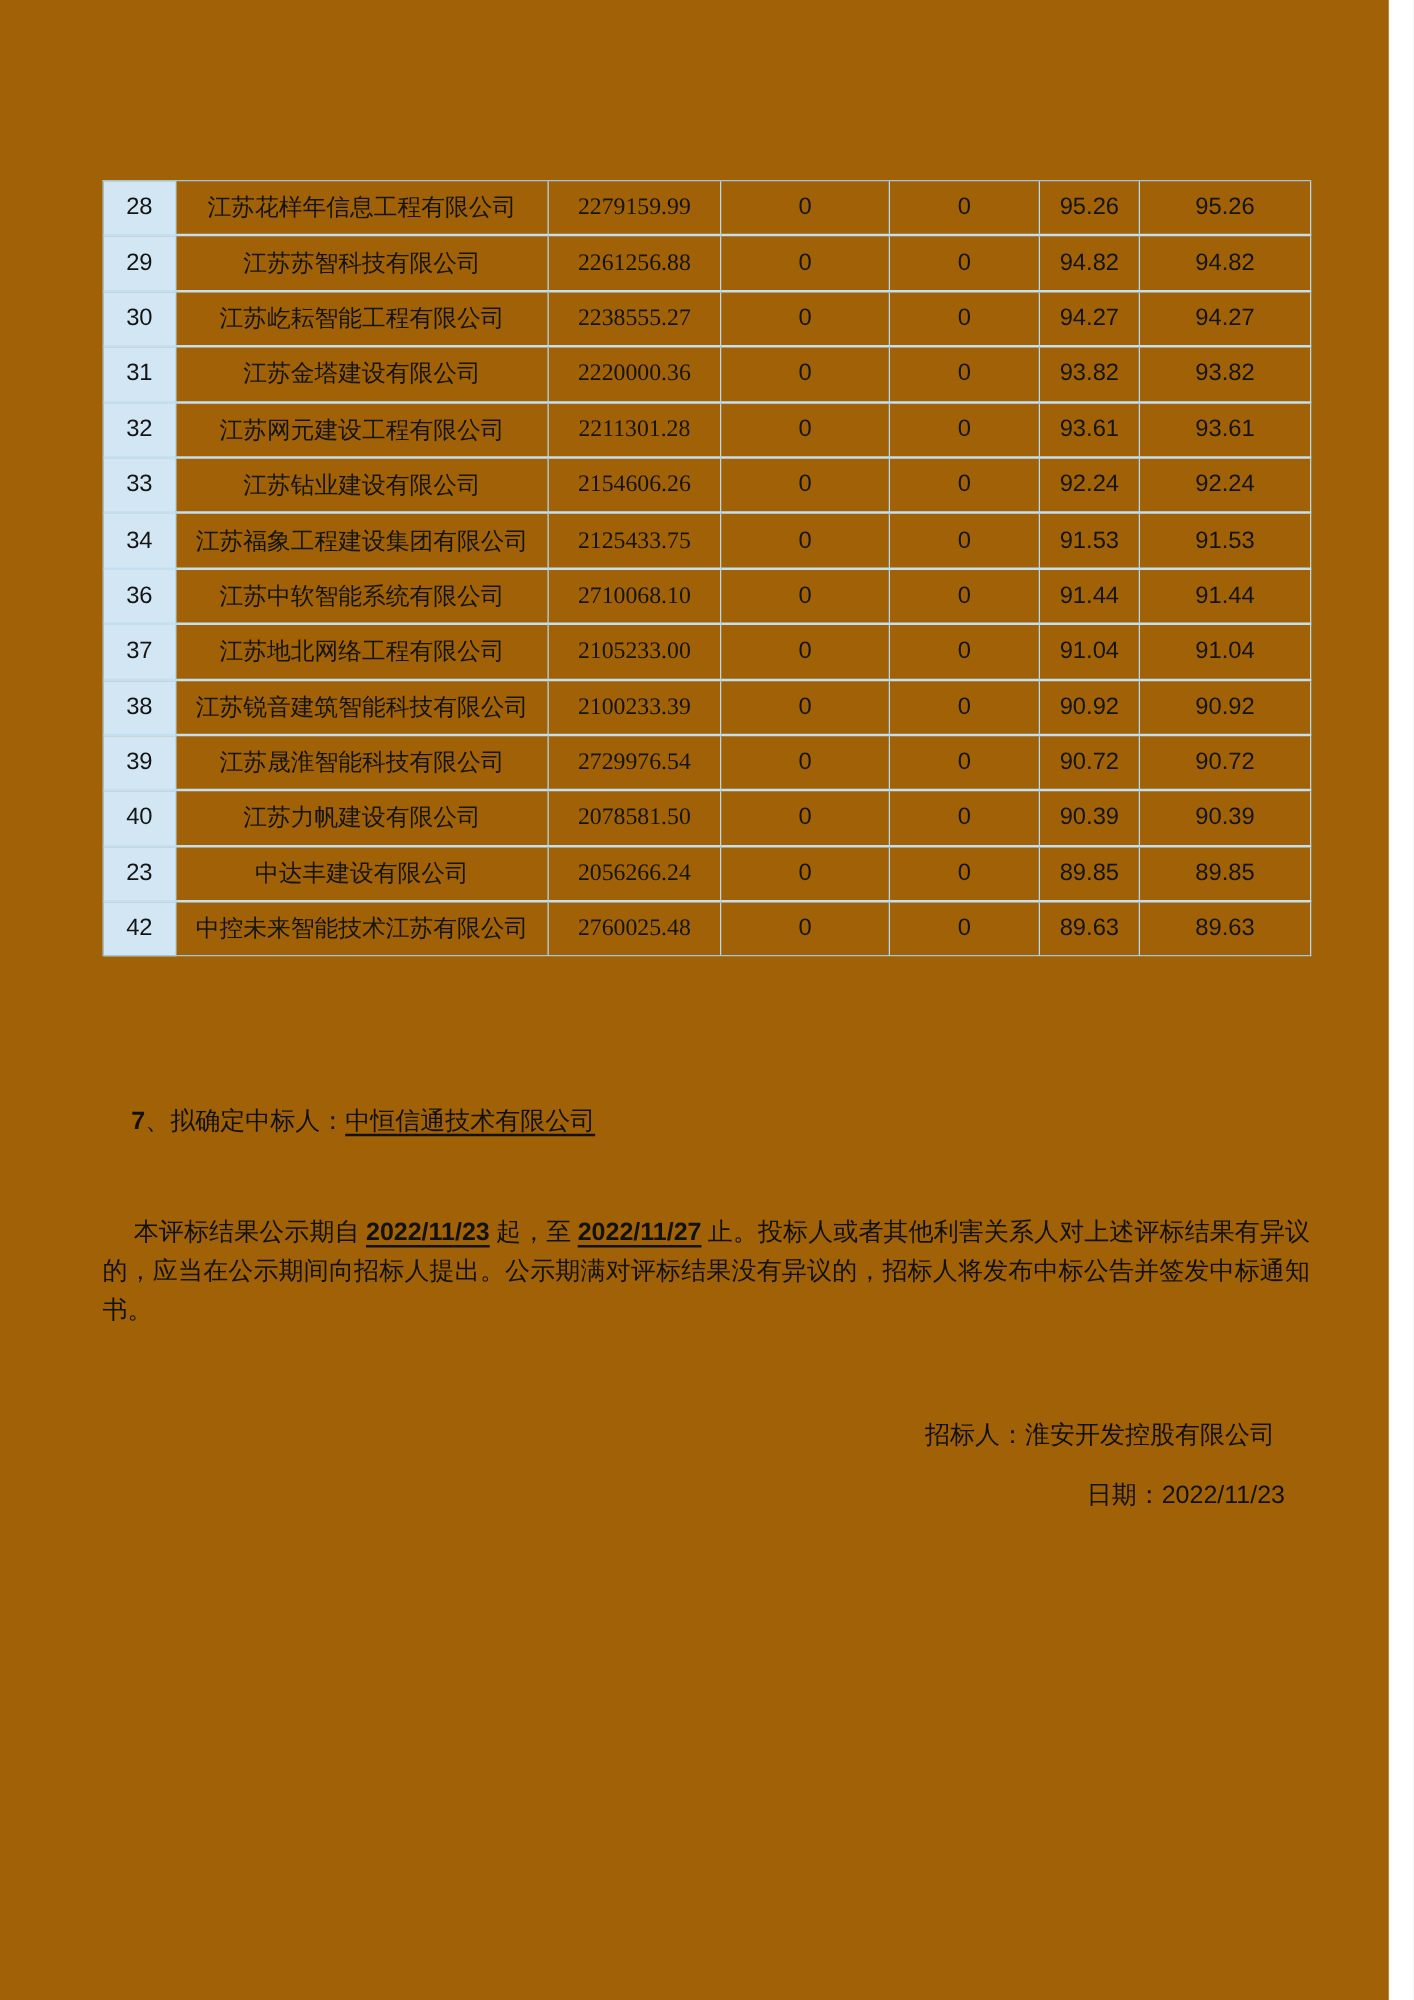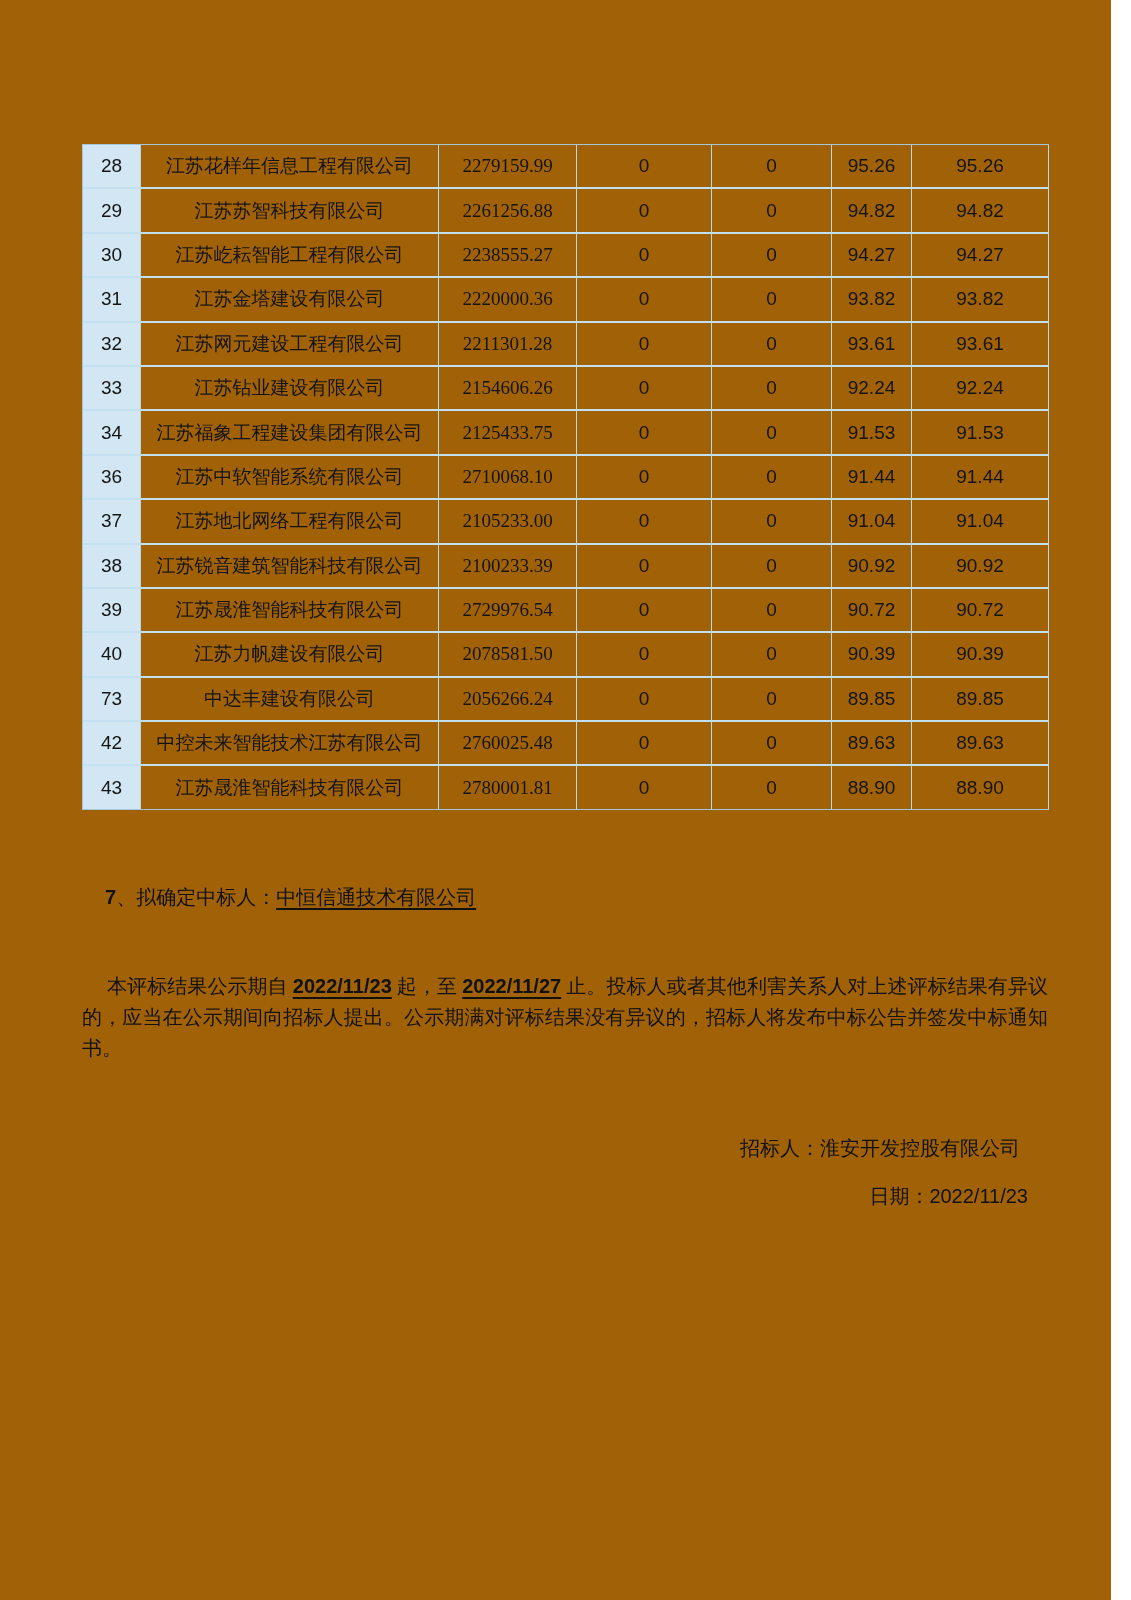--- a/index.html
+++ b/index.html
@@ -180,46 +180,37 @@
       <tr>
         <td class="rank">40</td>
         <td class="company">江苏力帆建设有限公司</td>
         <td class="amount">2078581.50</td>
         <td class="zero">0</td>
         <td class="zero">0</td>
         <td class="score">90.39</td>
         <td class="score">90.39</td>
       </tr>
       <tr>
-        <td class="rank">73</td>
+        <td class="rank">23</td>
         <td class="company">中达丰建设有限公司</td>
         <td class="amount">2056266.24</td>
         <td class="zero">0</td>
         <td class="zero">0</td>
         <td class="score">89.85</td>
         <td class="score">89.85</td>
       </tr>
       <tr>
         <td class="rank">42</td>
         <td class="company">中控未来智能技术江苏有限公司</td>
         <td class="amount">2760025.48</td>
         <td class="zero">0</td>
         <td class="zero">0</td>
         <td class="score">89.63</td>
         <td class="score">89.63</td>
       </tr>
-      <tr>
-        <td class="rank">43</td>
-        <td class="company">江苏晟淮智能科技有限公司</td>
-        <td class="amount">2780001.81</td>
-        <td class="zero">0</td>
-        <td class="zero">0</td>
-        <td class="score">88.90</td>
-        <td class="score">88.90</td>
-      </tr>
     </tbody>
   </table>
 
   <div class="winner-line">
     <span class="winner-num">7</span><span>、拟确定中标人：</span><span class="winner-name">中恒信通技术有限公司</span>
   </div>
 
   <div class="notice">
     <span>本评标结果公示期自 </span><span class="date-strong">2022/11/23</span><span> 起，至 </span><span class="date-strong">2022/11/27</span><span> 止。投标人或者其他利害关系人对上述评标结果有异议的，应当在公示期间向招标人提出。公示期满对评标结果没有异议的，招标人将发布中标公告并签发中标通知书。</span>
   </div>

